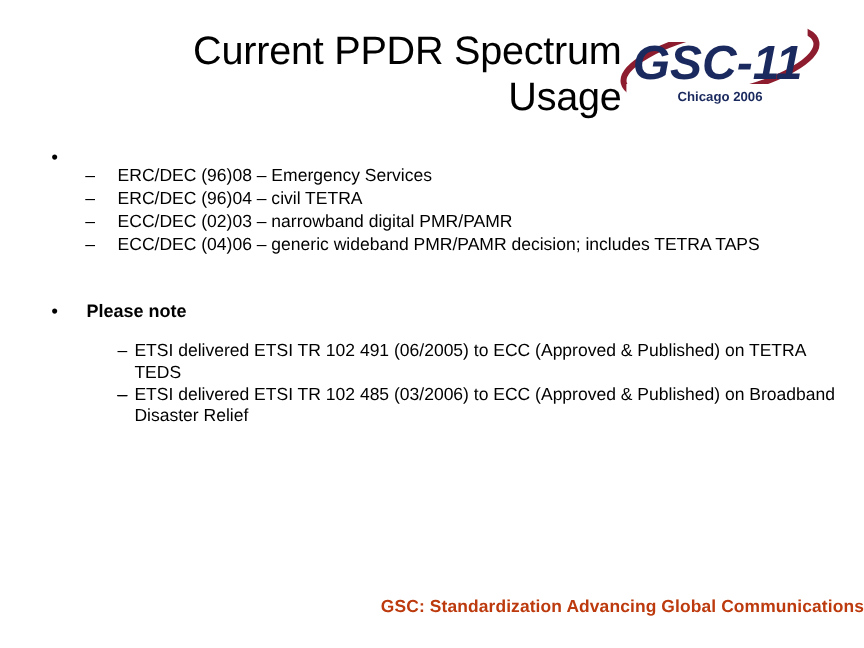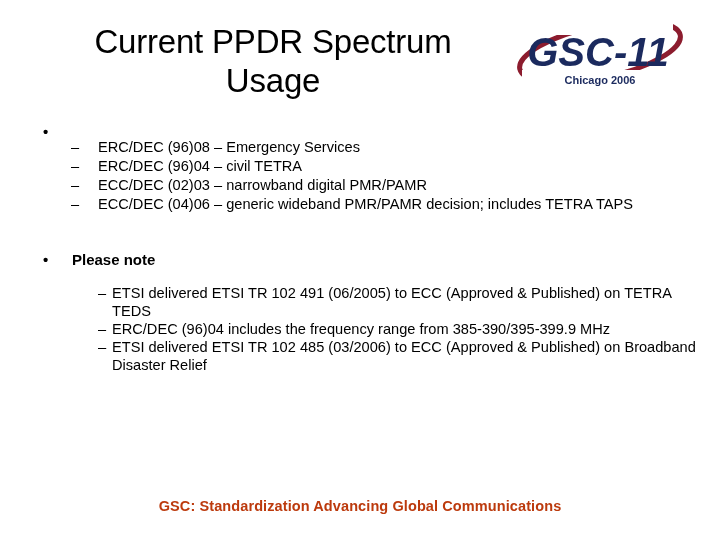--- a/index.html
+++ b/index.html
@@ -31,20 +31,21 @@
     width: 490px;
     text-align: center;
   }
   .title-text {
     font-size: 33px;
     line-height: 39px;
     font-weight: normal;
     color: #000000;
     letter-spacing: -0.2px;
     white-space: pre-line;
+    text-align: right;
   }
 
   
   .logo {
     position: absolute;
     left: 508px;
     top: 18px;
     width: 184px;
     height: 76px;
   }
@@ -122,21 +123,21 @@
     font-size: 14.6px;
     line-height: 18px;
   }
 
   
   .footer {
     position: absolute;
     left: 0;
     top: 497px;
     width: 720px;
-    text-align: center;
+    text-align: right;
   }
   .footer-text {
     display: inline-block;
     font-size: 14.5px;
     font-weight: bold;
     color: #BC3A0D;
     letter-spacing: 0.1px;
   }
 </style>
 </head>
@@ -198,21 +199,20 @@
       <span>Please note</span>
     </div>
 
     <div class="sublist-b">
       <div class="row">
         <span class="dash">–</span>
         <span>ETSI delivered ETSI TR 102 491 (06/2005) to ECC (Approved &amp; Published)  on TETRA TEDS</span>
       </div>
       <div class="row">
         <span class="dash">–</span>
-        <span>ERC/DEC (96)04 includes the frequency range from 385-390/395-399.9 MHz</span>
       </div>
       <div class="row">
         <span class="dash">–</span>
       </div>
       <div class="row">
         <span class="dash">–</span>
         <span>ETSI delivered ETSI TR 102 485 (03/2006) to ECC (Approved &amp; Published) on Broadband Disaster Relief</span>
       </div>
     </div>
 

